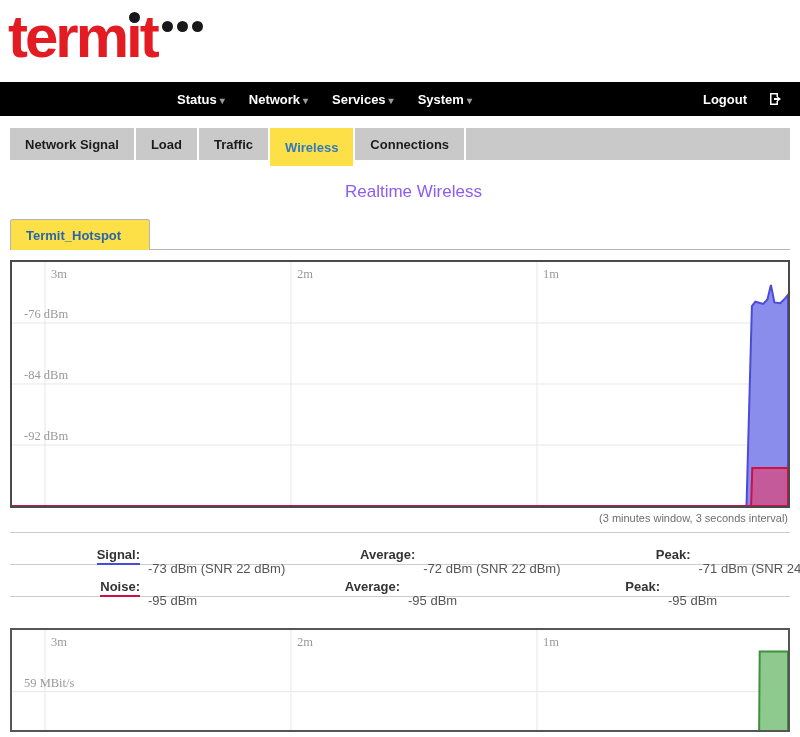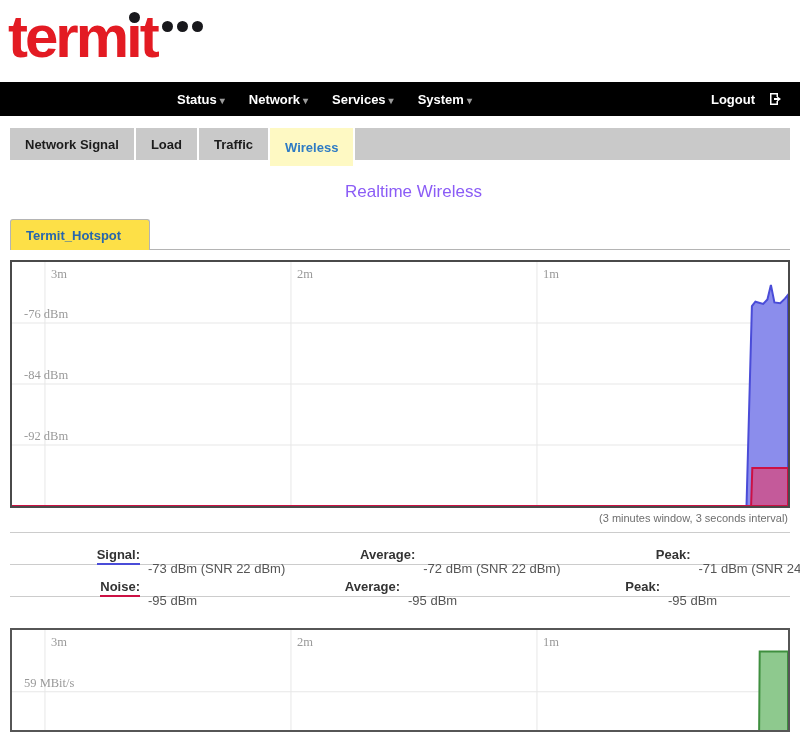--- a/index.html
+++ b/index.html
@@ -18,29 +18,29 @@
     background:#18181c; margin-right:4px; }
 
   
   .navbar { background:#000; height:34px; display:flex; align-items:center;
     padding-left:165px; padding-right:12px; margin-top:12px; }
   .nav-item { color:#fff; font-size:13px; font-weight:bold; padding:0 12px;
     cursor:pointer; white-space:nowrap; }
   .nav-item .caret { color:#9b9b9b; font-size:10px; margin-left:3px; }
   .nav-spacer { flex:1; }
   .logout { color:#fff; font-size:13px; font-weight:bold; cursor:pointer;
-    display:flex; align-items:center; gap:13px; padding-right:6px; }
+    display:flex; align-items:center; gap:21px; padding-right:6px; }
   .logout svg { display:block; }
 
   
   .tabbar { margin:12px 10px 0 10px; height:32px; display:flex; background:#fff; }
   .tab { background:#c9c9c9; color:#1c1c1c; font-size:13px; font-weight:bold;
     height:32px; display:flex; align-items:center; padding:0 15px;
     border-right:2px solid #fff; cursor:pointer; white-space:nowrap; }
-  .tab.active { background:#fef9c3; color:#2e7bc4; height:38px; position:relative; z-index:2; }
+  .tab.active { background:#fde047; color:#2e7bc4; height:38px; position:relative; z-index:2; }
   .tab-fill { flex:1; background:#c9c9c9; }
 
   
   h2.page-title { color:#8b5cf6; font-size:17px; font-weight:normal; margin:22px 0 0 27px;text-align:center; }
   .subtab-row { margin:16px 10px 0 10px; position:relative; height:31px; }
   .subtab { position:absolute; left:0; bottom:-1px; height:31px; background:#fde047;
     border:1px solid #b4b4b4; border-bottom:none; border-radius:3px 3px 0 0;
     display:flex; align-items:center; padding:0 28px 0 15px;
     color:#2766ad; font-size:13px; font-weight:bold; cursor:pointer; z-index:2; }
   .subtab-line { margin:0 10px; border-top:1px solid #b4b4b4; }
@@ -82,20 +82,21 @@
       <path d="M9.2 4.2 13 7 9.2 9.8V8H6V6h3.2z" fill="#fff"></path>
     </svg>
   </span>
 </div>
 
 <div class="tabbar">
   <span class="tab">Network Signal</span>
   <span class="tab">Load</span>
   <span class="tab">Traffic</span>
   <span class="tab active">Wireless</span>
+  <span class="tab">Connections</span>
   <span class="tab-fill"></span>
 </div>
 
 <h2 class="page-title">Realtime Wireless</h2>
 
 <div class="subtab-row">
   <span class="subtab">Termit_Hotspot</span>
 </div>
 <div class="subtab-line"></div>
 

